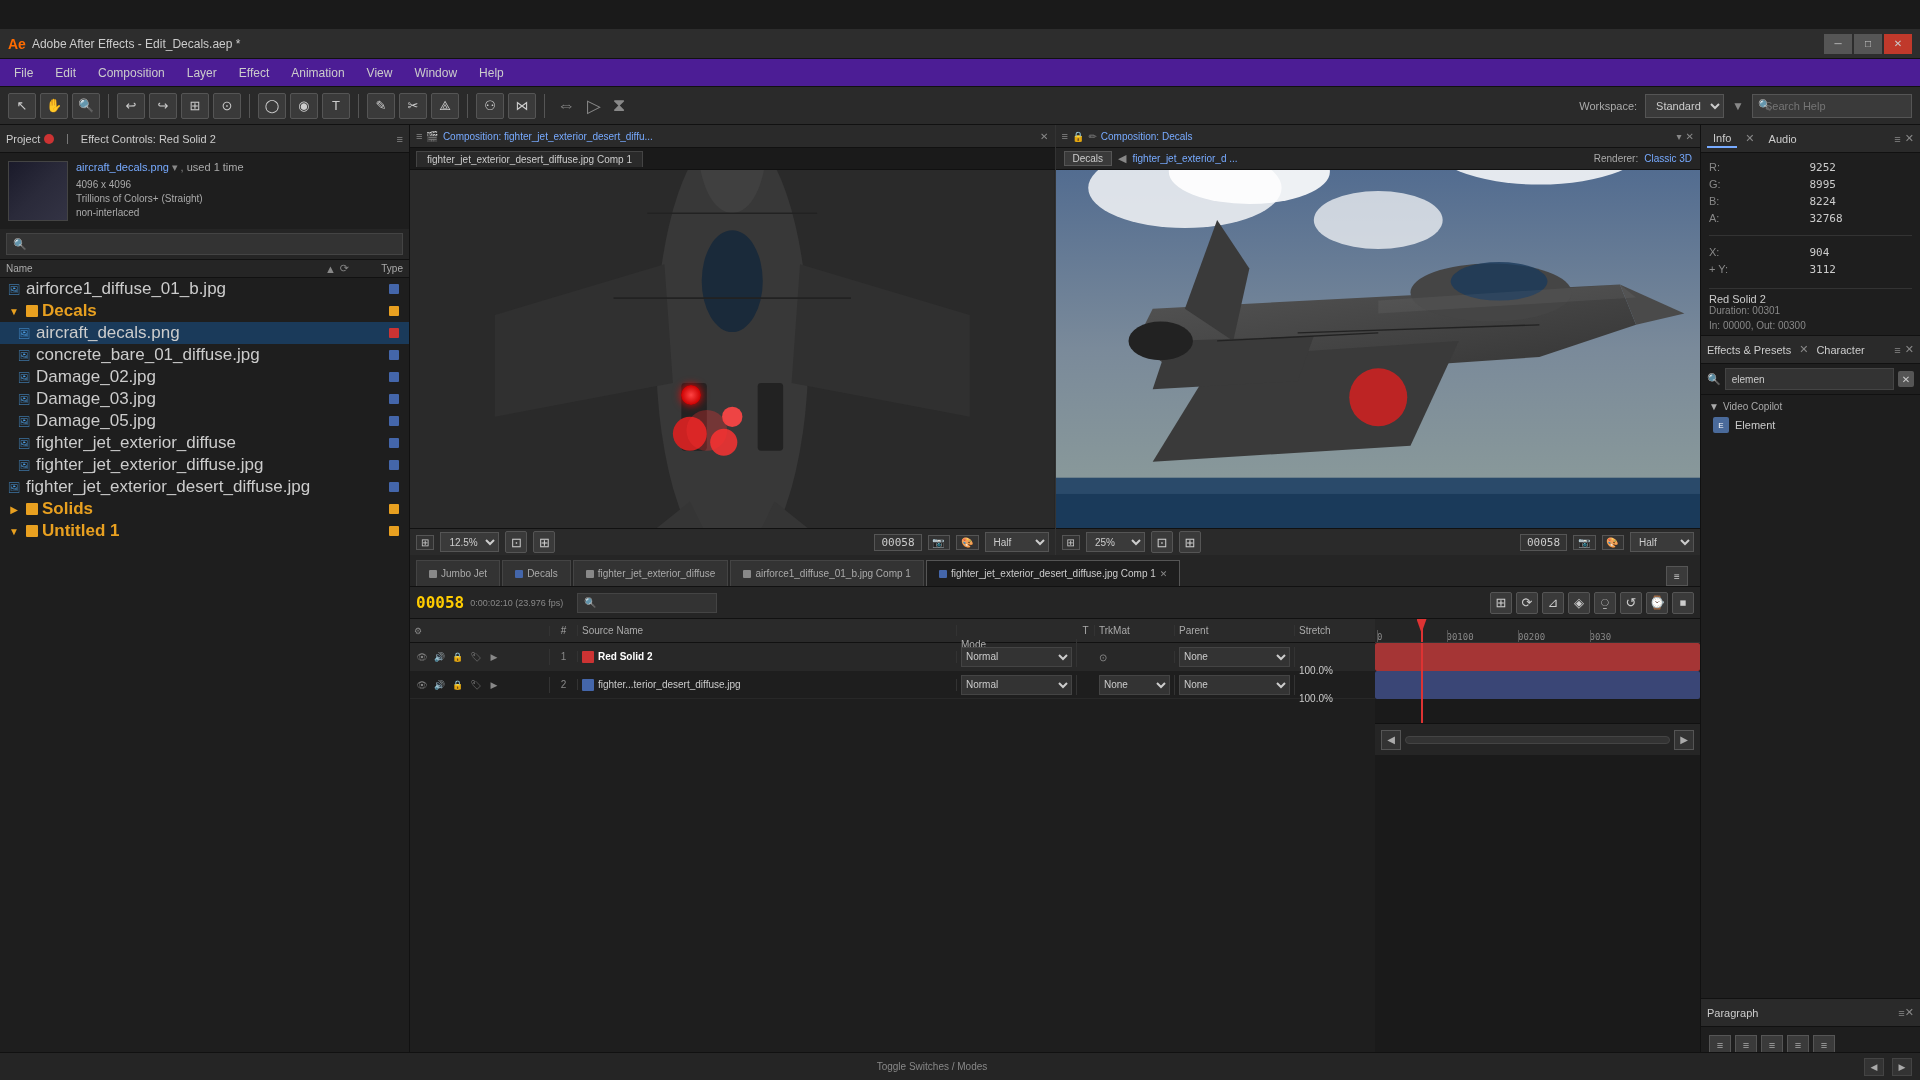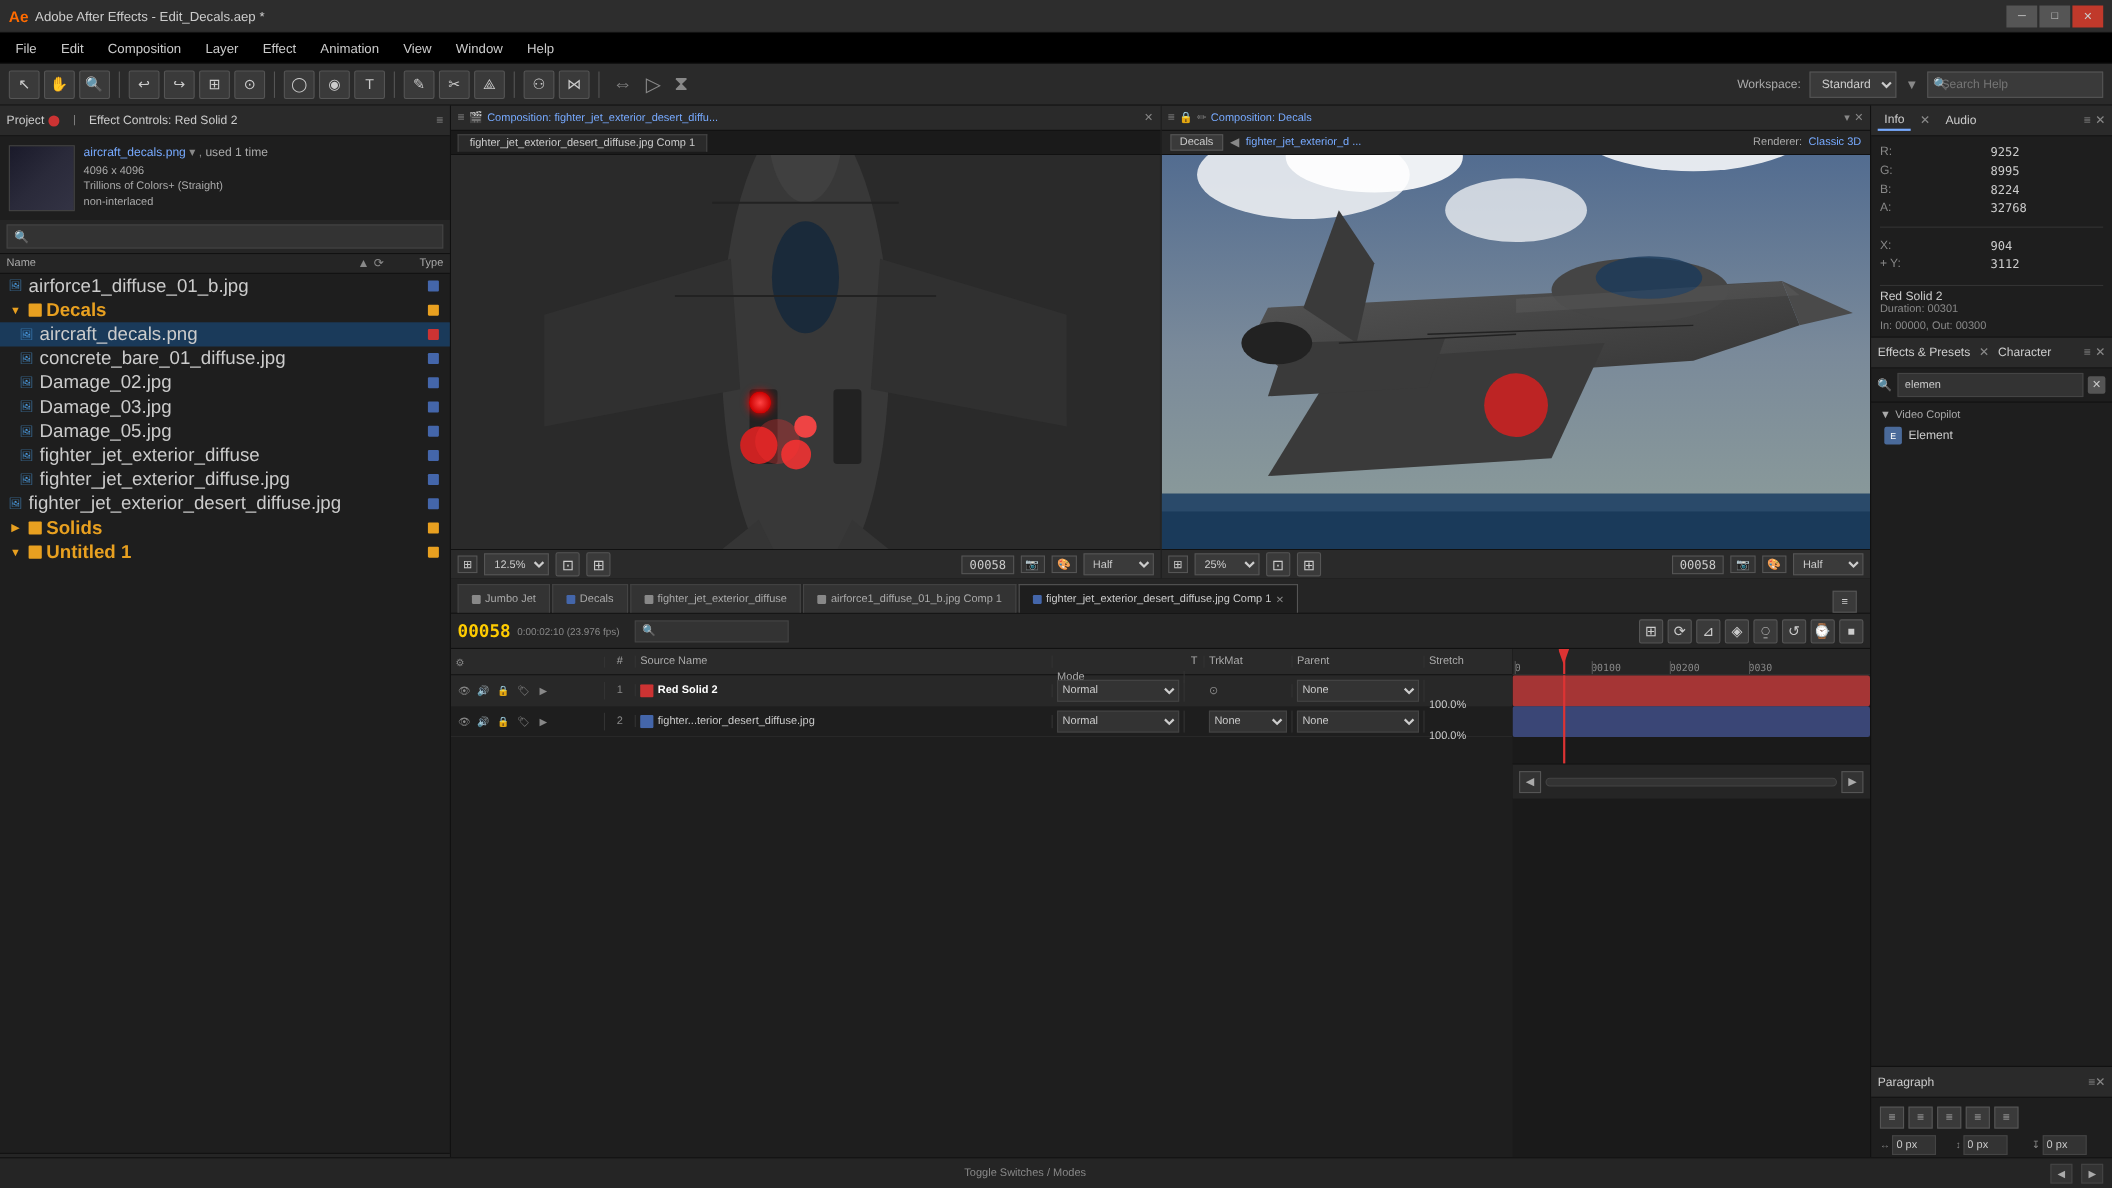--- a/index.html
+++ b/index.html
@@ -1,25 +1,25 @@
 <!DOCTYPE html>
 <html><head>
   <meta charset="utf-8">
   <style>
     * { margin: 0; padding: 0; box-sizing: border-box; }
     body { background: #1a1a1a; color: #cccccc; font-family: 'Segoe UI', Arial, sans-serif; font-size: 11px; width: 1920px; height: 1080px; overflow: hidden; }
 
     
-    #titlebar { background: #2d2d2d; height: 30px; display: flex; align-items: center; padding: 0 8px; border-bottom: 1px solid #111; }
+    #titlebar { background: #2d2d2d; height: 30px; display: flex; align-items: center; padding: 0 8px; border-bottom: 1px solid #111; margin-top: 29px; }
     #titlebar .win-btns { display: flex; gap: 2px; }
     #titlebar .win-btn { width: 28px; height: 20px; background: #555; border: none; color: #ccc; cursor: pointer; font-size: 10px; display: flex; align-items: center; justify-content: center; }
     #titlebar .win-btn.close { background: #c0392b; }
 
     
-    #menubar { background: #000000; height: 28px; display: flex; align-items: center; padding: 0 4px; border-bottom: 1px solid #111; gap: 2px; }
+    #menubar { background: #4c1d95; height: 28px; display: flex; align-items: center; padding: 0 4px; border-bottom: 1px solid #111; gap: 2px; }
     .menu-item { padding: 3px 10px; color: #ccc; cursor: pointer; font-size: 12px; border-radius: 2px; }
 
     
     #toolbar { background: #2a2a2a; height: 38px; display: flex; align-items: center; padding: 0 8px; border-bottom: 1px solid #111; gap: 4px; }
     .tool-btn { width: 28px; height: 26px; background: #3a3a3a; border: 1px solid #555; color: #ccc; cursor: pointer; display: flex; align-items: center; justify-content: center; font-size: 13px; border-radius: 2px; }
     .tool-sep { width: 1px; height: 24px; background: #555; margin: 0 4px; }
     .workspace-area { margin-left: auto; display: flex; align-items: center; gap: 8px; }
     .workspace-label { color: #aaa; font-size: 11px; }
     .workspace-select { background: #3a3a3a; border: 1px solid #555; color: #ccc; padding: 2px 6px; font-size: 11px; height: 24px; cursor: pointer; }
     .search-box { background: #3a3a3a; border: 1px solid #555; color: #ccc; padding: 2px 8px; font-size: 11px; height: 24px; width: 160px; }

